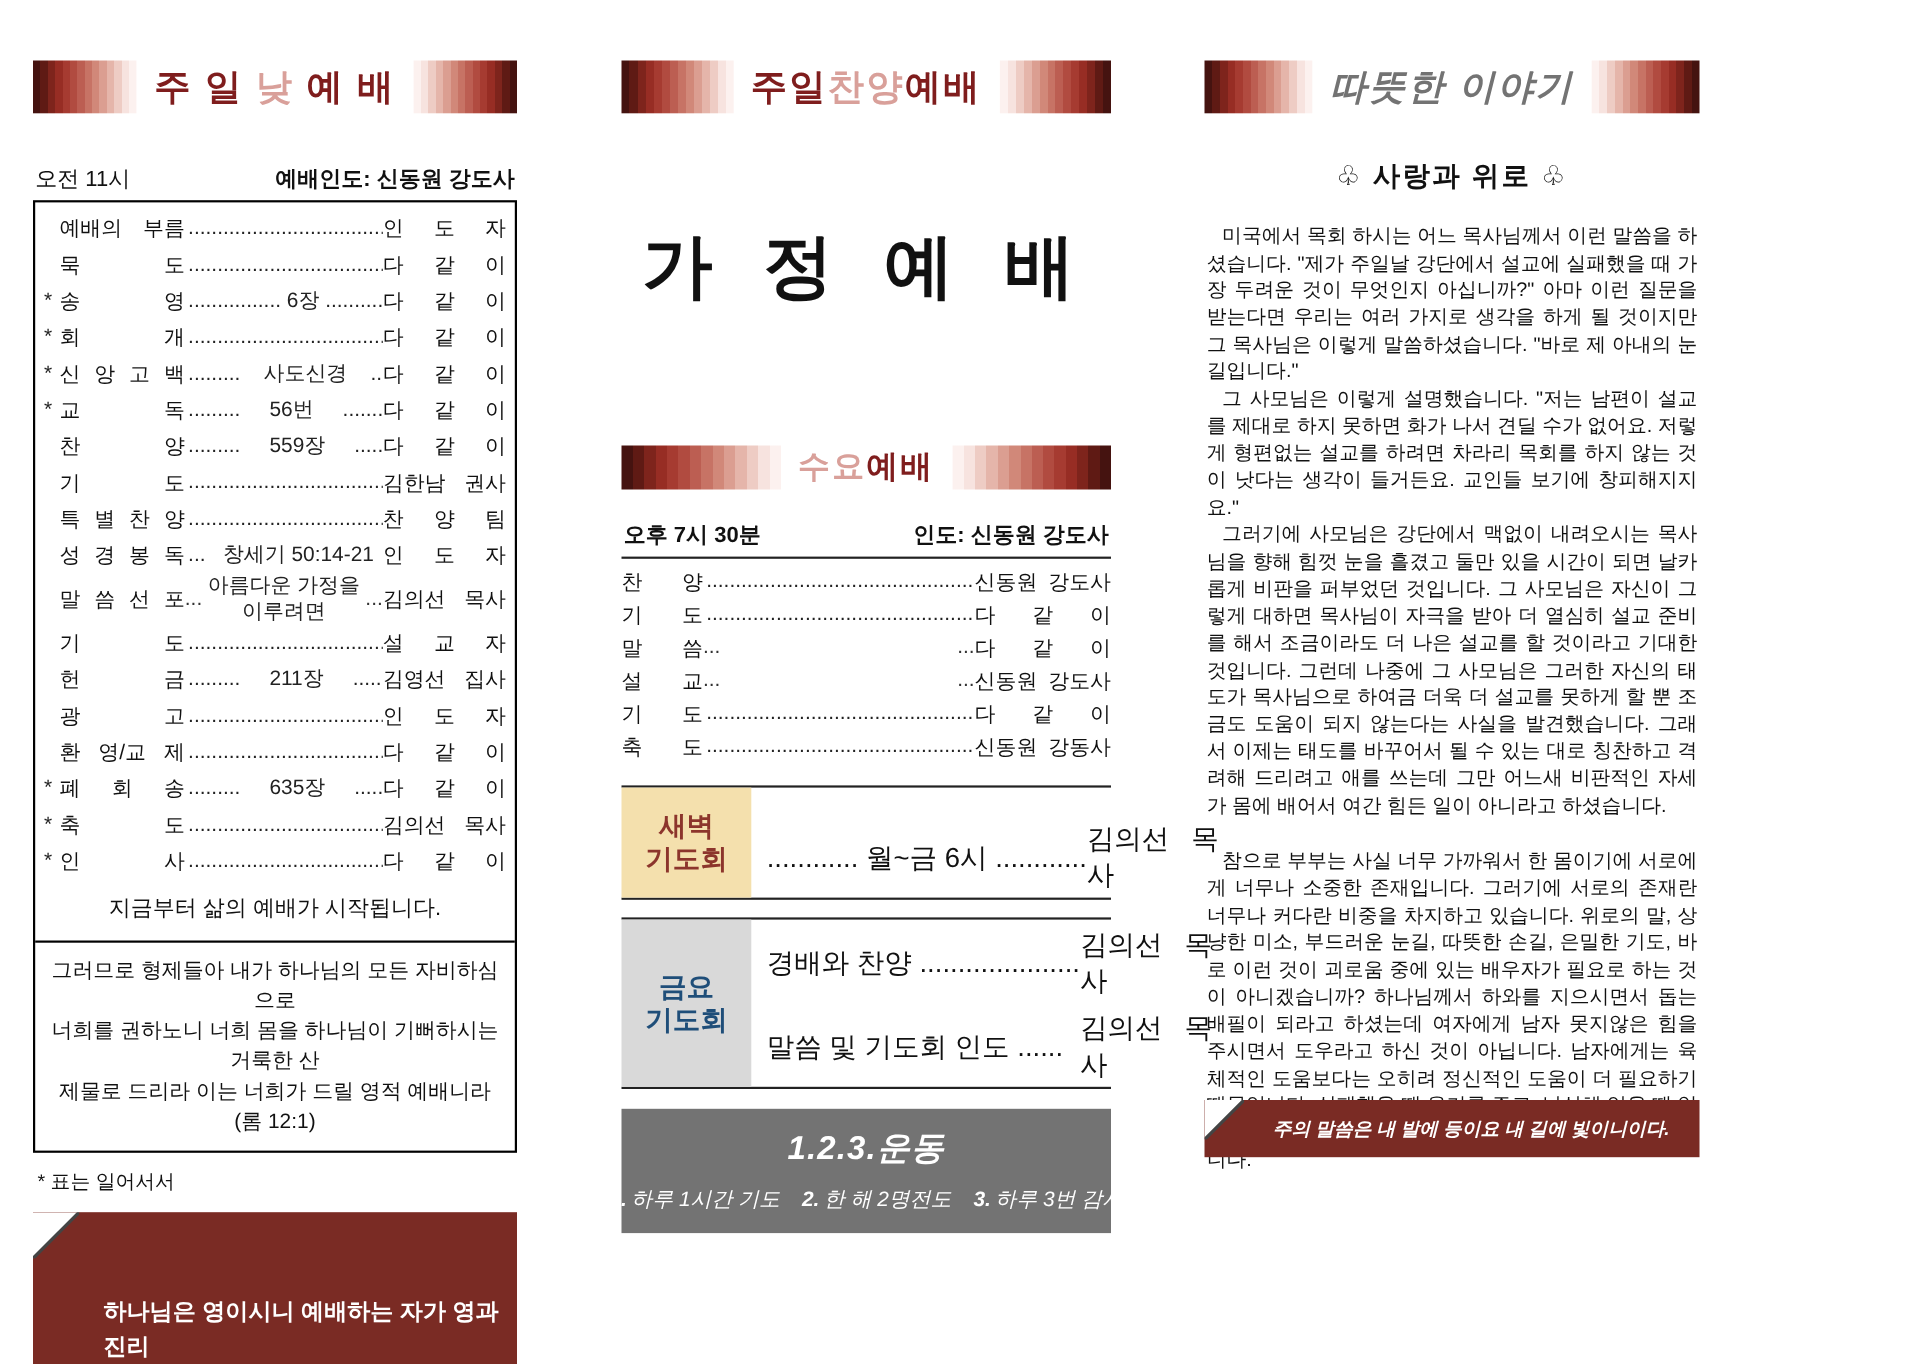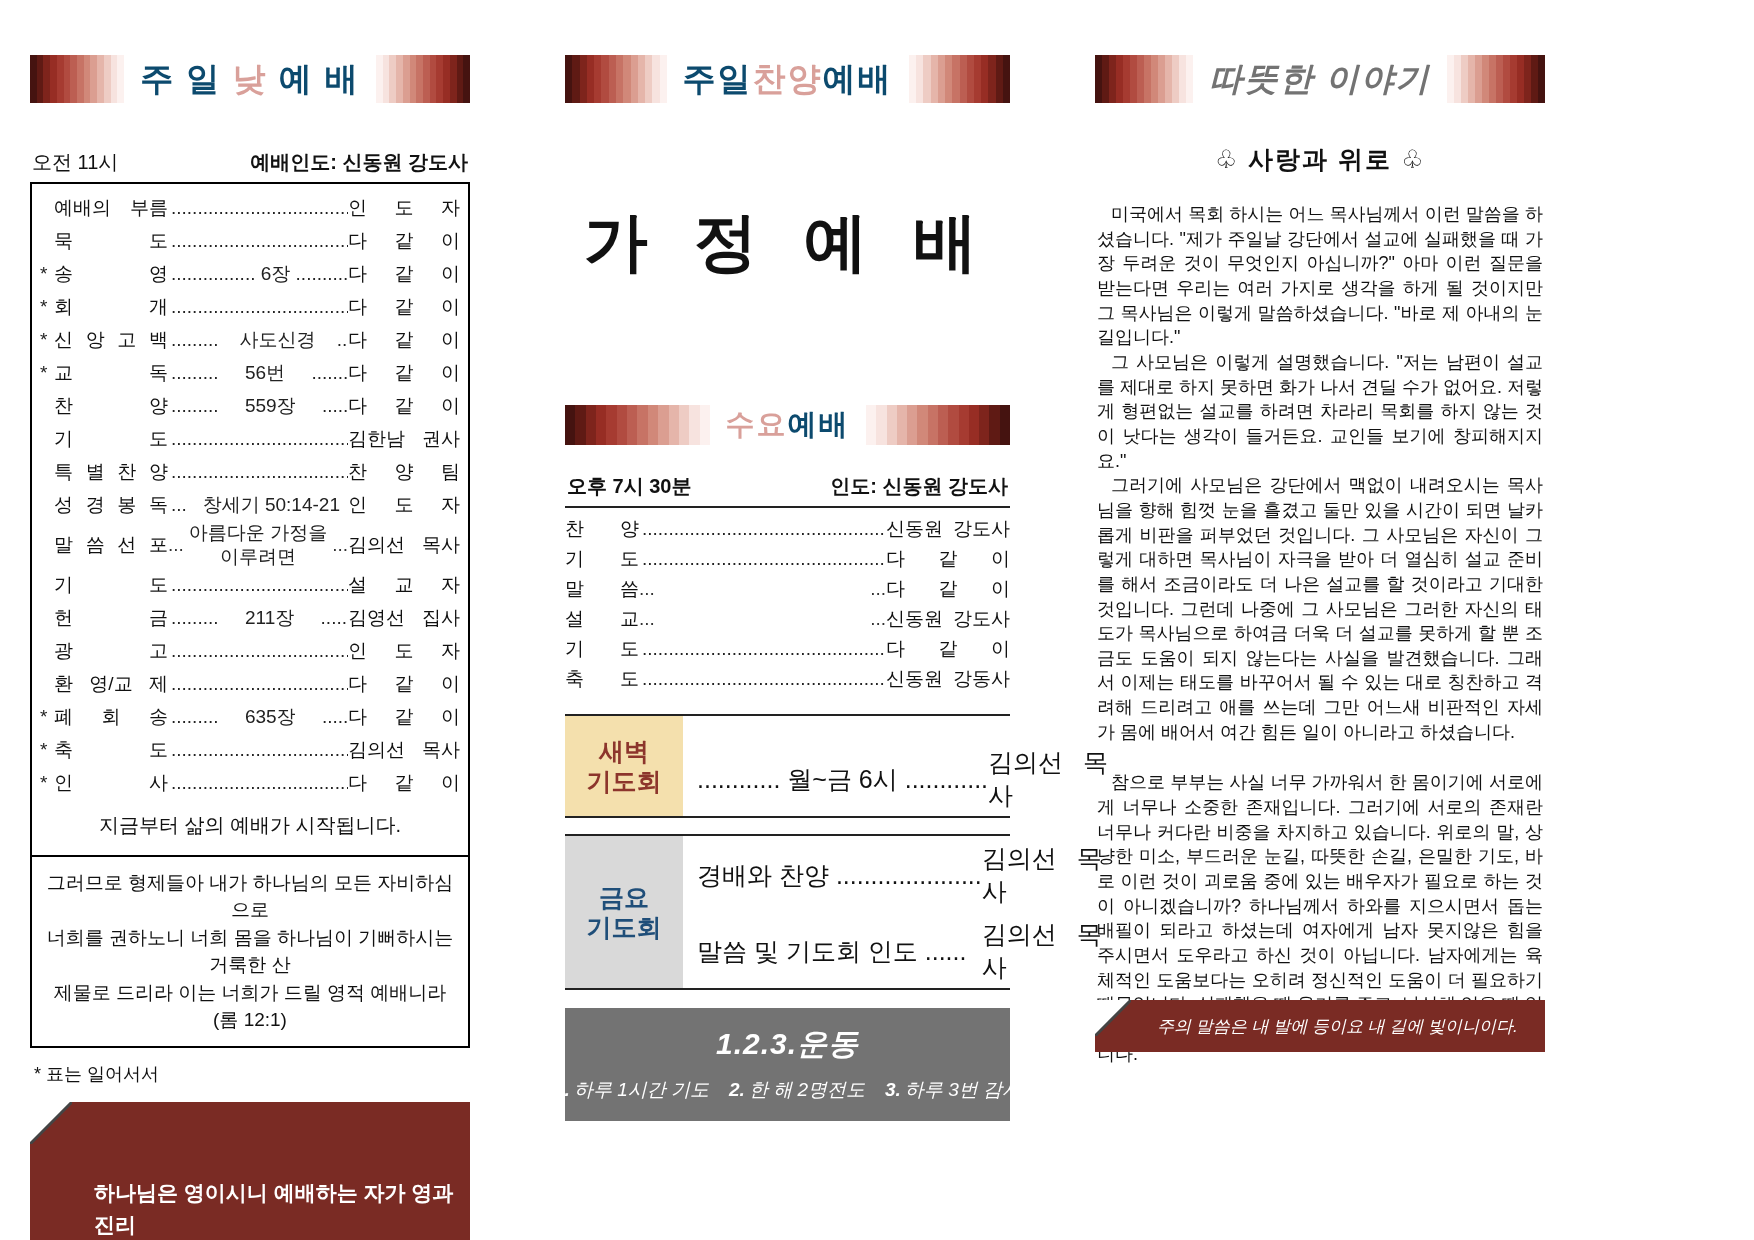--- a/index.html
+++ b/index.html
@@ -24,21 +24,21 @@
     #db9e91 64.3%,#db9e91 71.4%,#e5b5aa 71.4%,#e5b5aa 78.6%,#eeccc4 78.6%,#eeccc4 85.7%,
     #f7e3df 85.7%,#f7e3df 92.9%,#fcf1ef 92.9%,#fcf1ef 100%);}
   .bar-r{background:linear-gradient(270deg,
     #451310 0%,#451310 7.1%,#5f1a14 7.1%,#5f1a14 14.3%,#7e241c 14.3%,#7e241c 21.4%,
     #972d24 21.4%,#972d24 28.6%,#a63b31 28.6%,#a63b31 35.7%,#b14b40 35.7%,#b14b40 42.9%,
     #bc5e52 42.9%,#bc5e52 50%,#c77365 50%,#c77365 57.1%,#d18879 57.1%,#d18879 64.3%,
     #db9e91 64.3%,#db9e91 71.4%,#e5b5aa 71.4%,#e5b5aa 78.6%,#eeccc4 78.6%,#eeccc4 85.7%,
     #f7e3df 85.7%,#f7e3df 92.9%,#fcf1ef 92.9%,#fcf1ef 100%);}
   .banner-title{padding:0 16px;font-size:33px;font-weight:bold;letter-spacing:2px;white-space:nowrap;}
   .banner-sub .banner-title{font-size:29px;}
-  .dk{color:#0c4a6e;}
+  .dk{color:#7f1d1d;}
   .lt{color:#D9A09A;}
   .title-warm{color:#737373;font-style:italic;}
 
   
   .info-row{display:flex;justify-content:space-between;align-items:baseline;margin-top:46px;font-size:20px;padding:0 2px;}
   .info-time{font-weight:normal;}
   .info-leader{font-weight:bold;}
   .order-box{border:2px solid #000;margin-top:6px;padding:7px 8px 0;}
   .orow{display:flex;align-items:center;min-height:33px;font-size:19px;}
   .star{width:14px;flex:0 0 14px;color:#222;}
@@ -79,21 +79,21 @@
   .movement-items b{margin-right:4px;}
   .callout{position:relative;border:2px solid #000;margin-top:36px;padding:8px 10px 10px 58px;
     font-style:italic;font-size:20px;white-space:pre-line;line-height:1.5;}
 
   
   .subtitle{margin-top:40px;text-align:center;font-weight:bold;font-size:25px;letter-spacing:2px;}
   .story{margin-top:26px;padding:0 2px;}
   .story p{font-size:18px;line-height:1.37;text-align:justify;margin:0;text-indent:14px;}
   .story p.gap-top{margin-top:26px;}
   .banner-foot{position:absolute;top:1000px;left:0;right:0;height:52px;background:#7A2B24;color:#fff;
-    font-style:italic;font-weight:normal;font-size:17px;display:flex;align-items:center;padding-left:62px;}
+    font-style:italic;font-weight:bold;font-size:17px;display:flex;align-items:center;padding-left:62px;}
 </style>
 </head>
 <body>
 
 <div class="col col-left">
   <div class="banner-top">
     <div class="bar bar-l"></div>
     <div class="banner-title"><span class="dk">주 일 </span><span class="lt">낮</span><span class="dk"> 예 배</span></div>
     <div class="bar bar-r"></div>
   </div>

